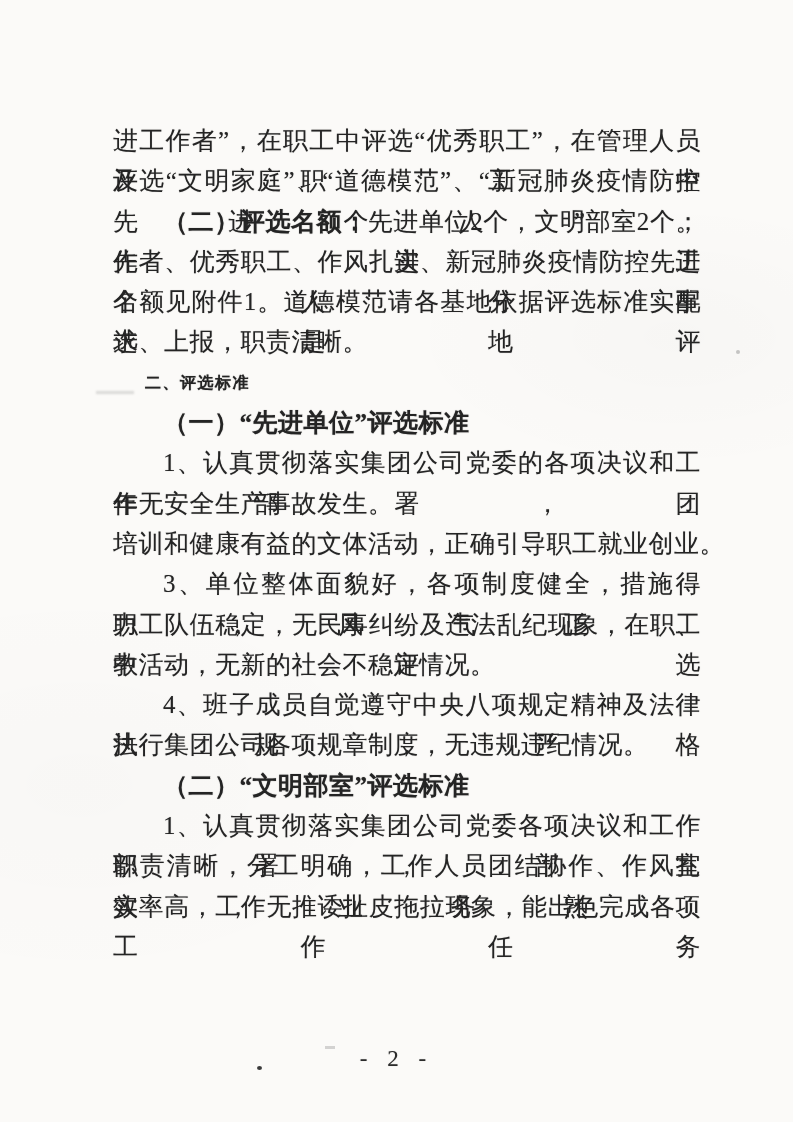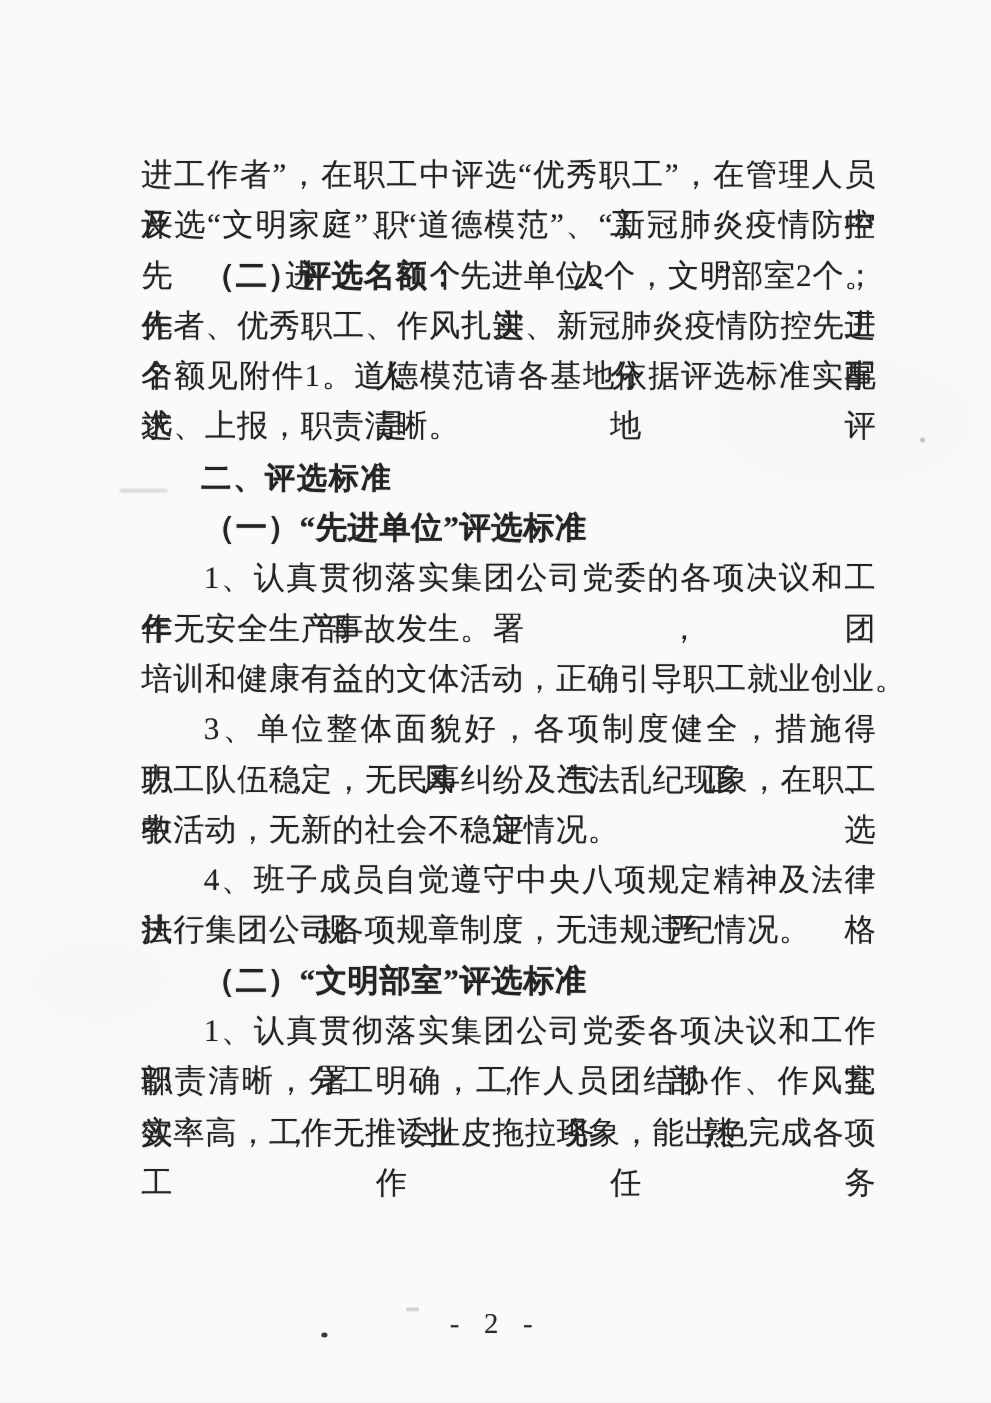--- a/index.html
+++ b/index.html
@@ -46,21 +46,21 @@
     text-justify: inter-character;
   }
   .line.indent { text-indent: 2em; }
   .line .bold, .line.kai, .line.hei {
     font-weight: 700;
     text-shadow: 0 0 1px rgba(20,20,20,0.5);
   }
   .line.hei {
     font-family: "Liberation Sans", sans-serif;
     letter-spacing: 1.5px;
-    font-size: 24px;
+    font-size: 16px;
   }
   .footer {
     position: absolute;
     left: 0; right: 0;
     top: 1046px;
     text-align: center;
     font-size: 23px;
     letter-spacing: 7px;
     color: #2b2b2b;
     text-shadow: 0 0 1px rgba(40,40,40,0.3);

